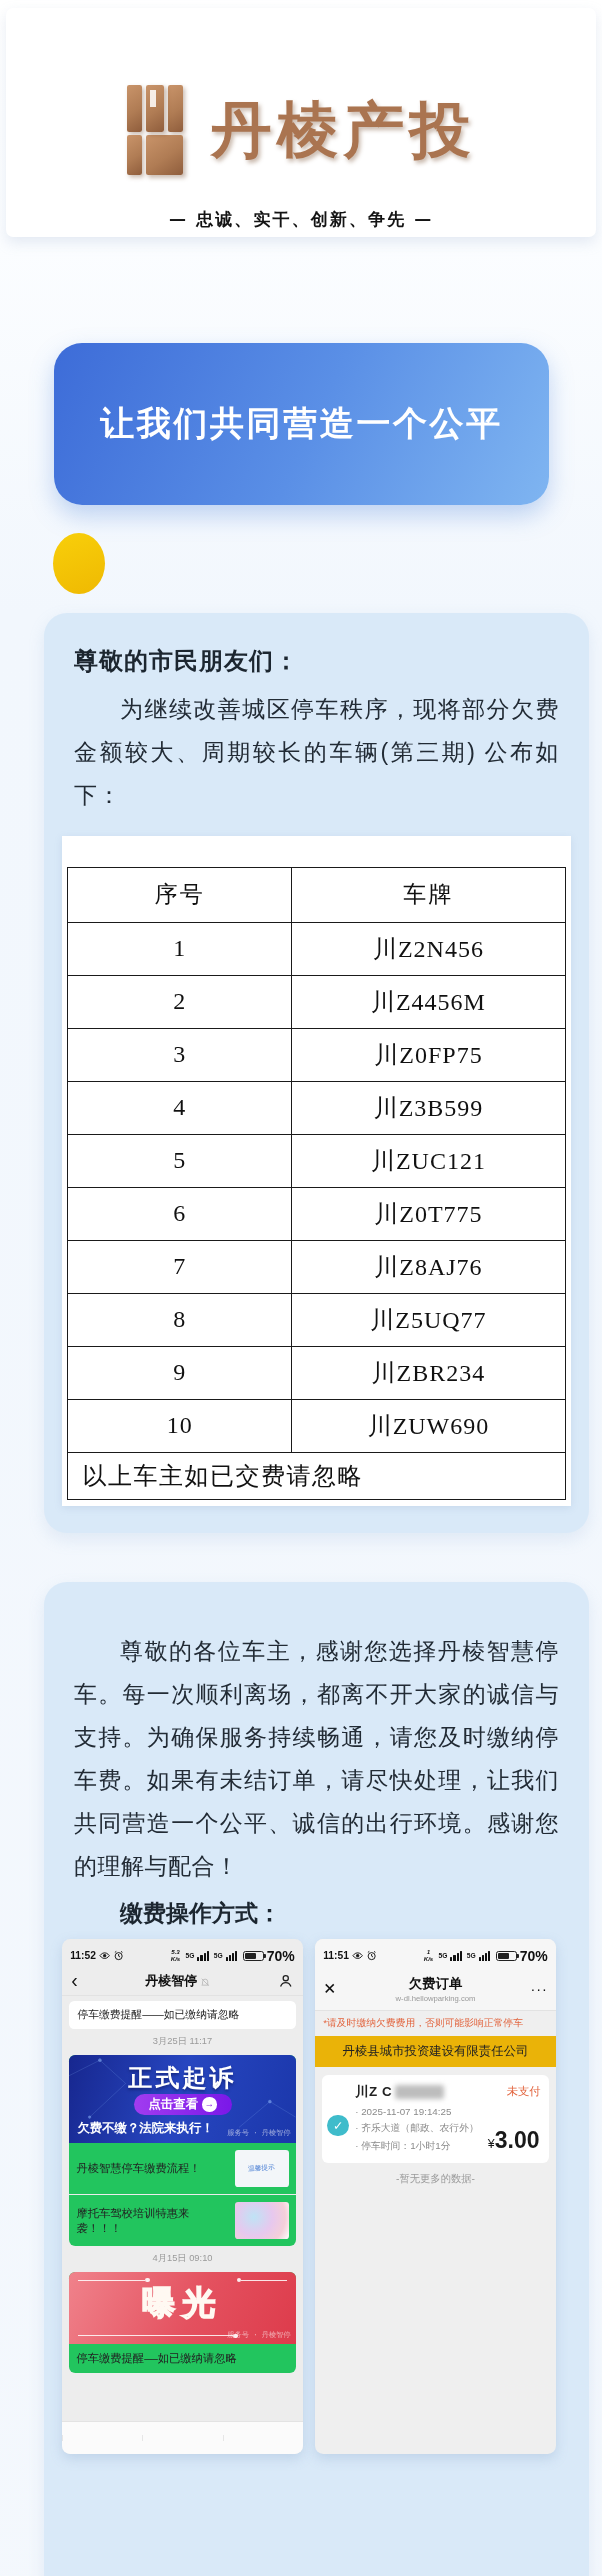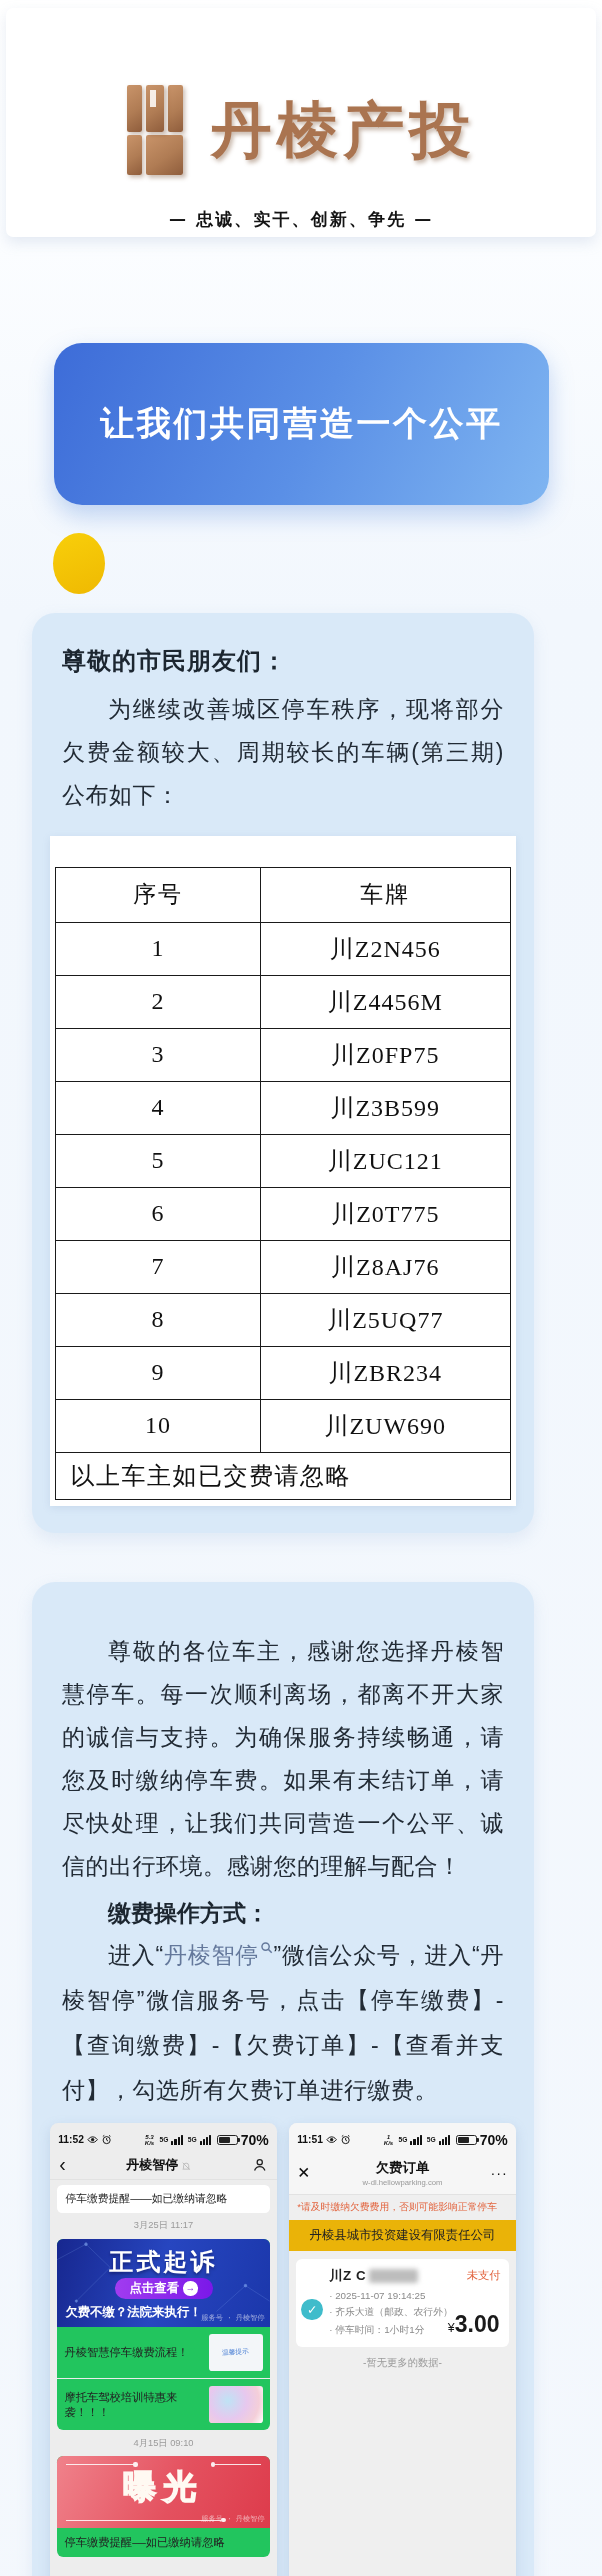--- a/index.html
+++ b/index.html
@@ -26,21 +26,21 @@
   
   .hero-banner { position:absolute; left:54px; top:343px; width:495px; height:162px; border-radius:28px;
     background:linear-gradient(115deg,#3d6cd8 0%,#5a8fe6 52%,#7fb5f1 100%);
     box-shadow:0 10.3px 23px rgba(90,140,220,.35); display:flex; align-items:center; justify-content:center; }
   .hero-banner .t { color:#fff; font-size:34px; font-weight:bold; letter-spacing:2.6px; }
 
   .yellow-dot { position:absolute; left:53px; top:533px; width:52px; height:61px; border-radius:50%;
     background:linear-gradient(160deg,#f8cf0a,#efb902); }
 
   
-  .card { position:absolute; left:32px; width:502px; background:#d9e9f8; border-radius:23px;
+  .card { position:absolute; left:44px; width:545px; background:#d9e9f8; border-radius:23px;
     box-shadow:0 6.2px 15.5px rgba(140,170,210,.18); padding:7px 30px; }
   .card1 { top:613px; height:920px; padding-top:32px; }
   .card2 { top:1582px; height:1036px; padding-top:32px; }
   .salutation { font-size:24px; font-weight:600; color:#1c2630; letter-spacing:1px; }
   .body-text { font-size:23px; color:#222b35; font-weight:500; line-height:43px; text-align:justify; letter-spacing:0.5px;margin-top:16px; }
   .indent { text-indent:2em; }
   .card1 .body-text { margin-top:11.3px; }
   .method-label { margin-top:10.3px; font-size:23px; font-weight:600; color:#1c2630; text-indent:2em; }
   .instr { margin-top:4.1px; line-height:45px; }
   .oa-link { color:#64789b; }
@@ -218,24 +218,20 @@
               <td class="foot" colspan="2">以上车主如已交费请忽略</td>
             </tr>
         </tbody>
       </table>
     </div>
   </div>
 
   <div class="card card2">
     <p class="body-text indent">尊敬的各位车主，感谢您选择丹棱智慧停车。每一次顺利离场，都离不开大家的诚信与支持。为确保服务持续畅通，请您及时缴纳停车费。如果有未结订单，请尽快处理，让我们共同营造一个公平、诚信的出行环境。感谢您的理解与配合！</p>
     <p class="method-label">缴费操作方式：</p>
-    <p class="body-text indent instr"><span>进入“</span><span class="oa-link"><span>丹棱智停</span><svg width="13.4" height="13.4" viewBox="0 0 24 24" fill="none" stroke="#64789b" stroke-width="2.6">
-            <circle cx="10" cy="10" r="6.5"></circle>
-            <line x1="15" y1="15" x2="21" y2="21"></line>
-          </svg></span><span>”微信公众号，进入“丹棱智停”微信服务号，点击【停车缴费】-【查询缴费】-【欠费订单】-【查看并支付】，勾选所有欠费订单进行缴费。</span></p>
 
     <div class="phones">
 
       <div class="phone left">
         <div class="sbar">
           <span>11:52</span>
           <svg width="11.3" height="11.3" viewBox="0 0 24 24" fill="none" stroke="#111" stroke-width="2">
               <path d="M2 12s4-6 10-6 10 6 10 6-4 6-10 6-10-6-10-6z"></path>
               <circle cx="12" cy="12" r="2.6" fill="#111"></circle>
             </svg>

